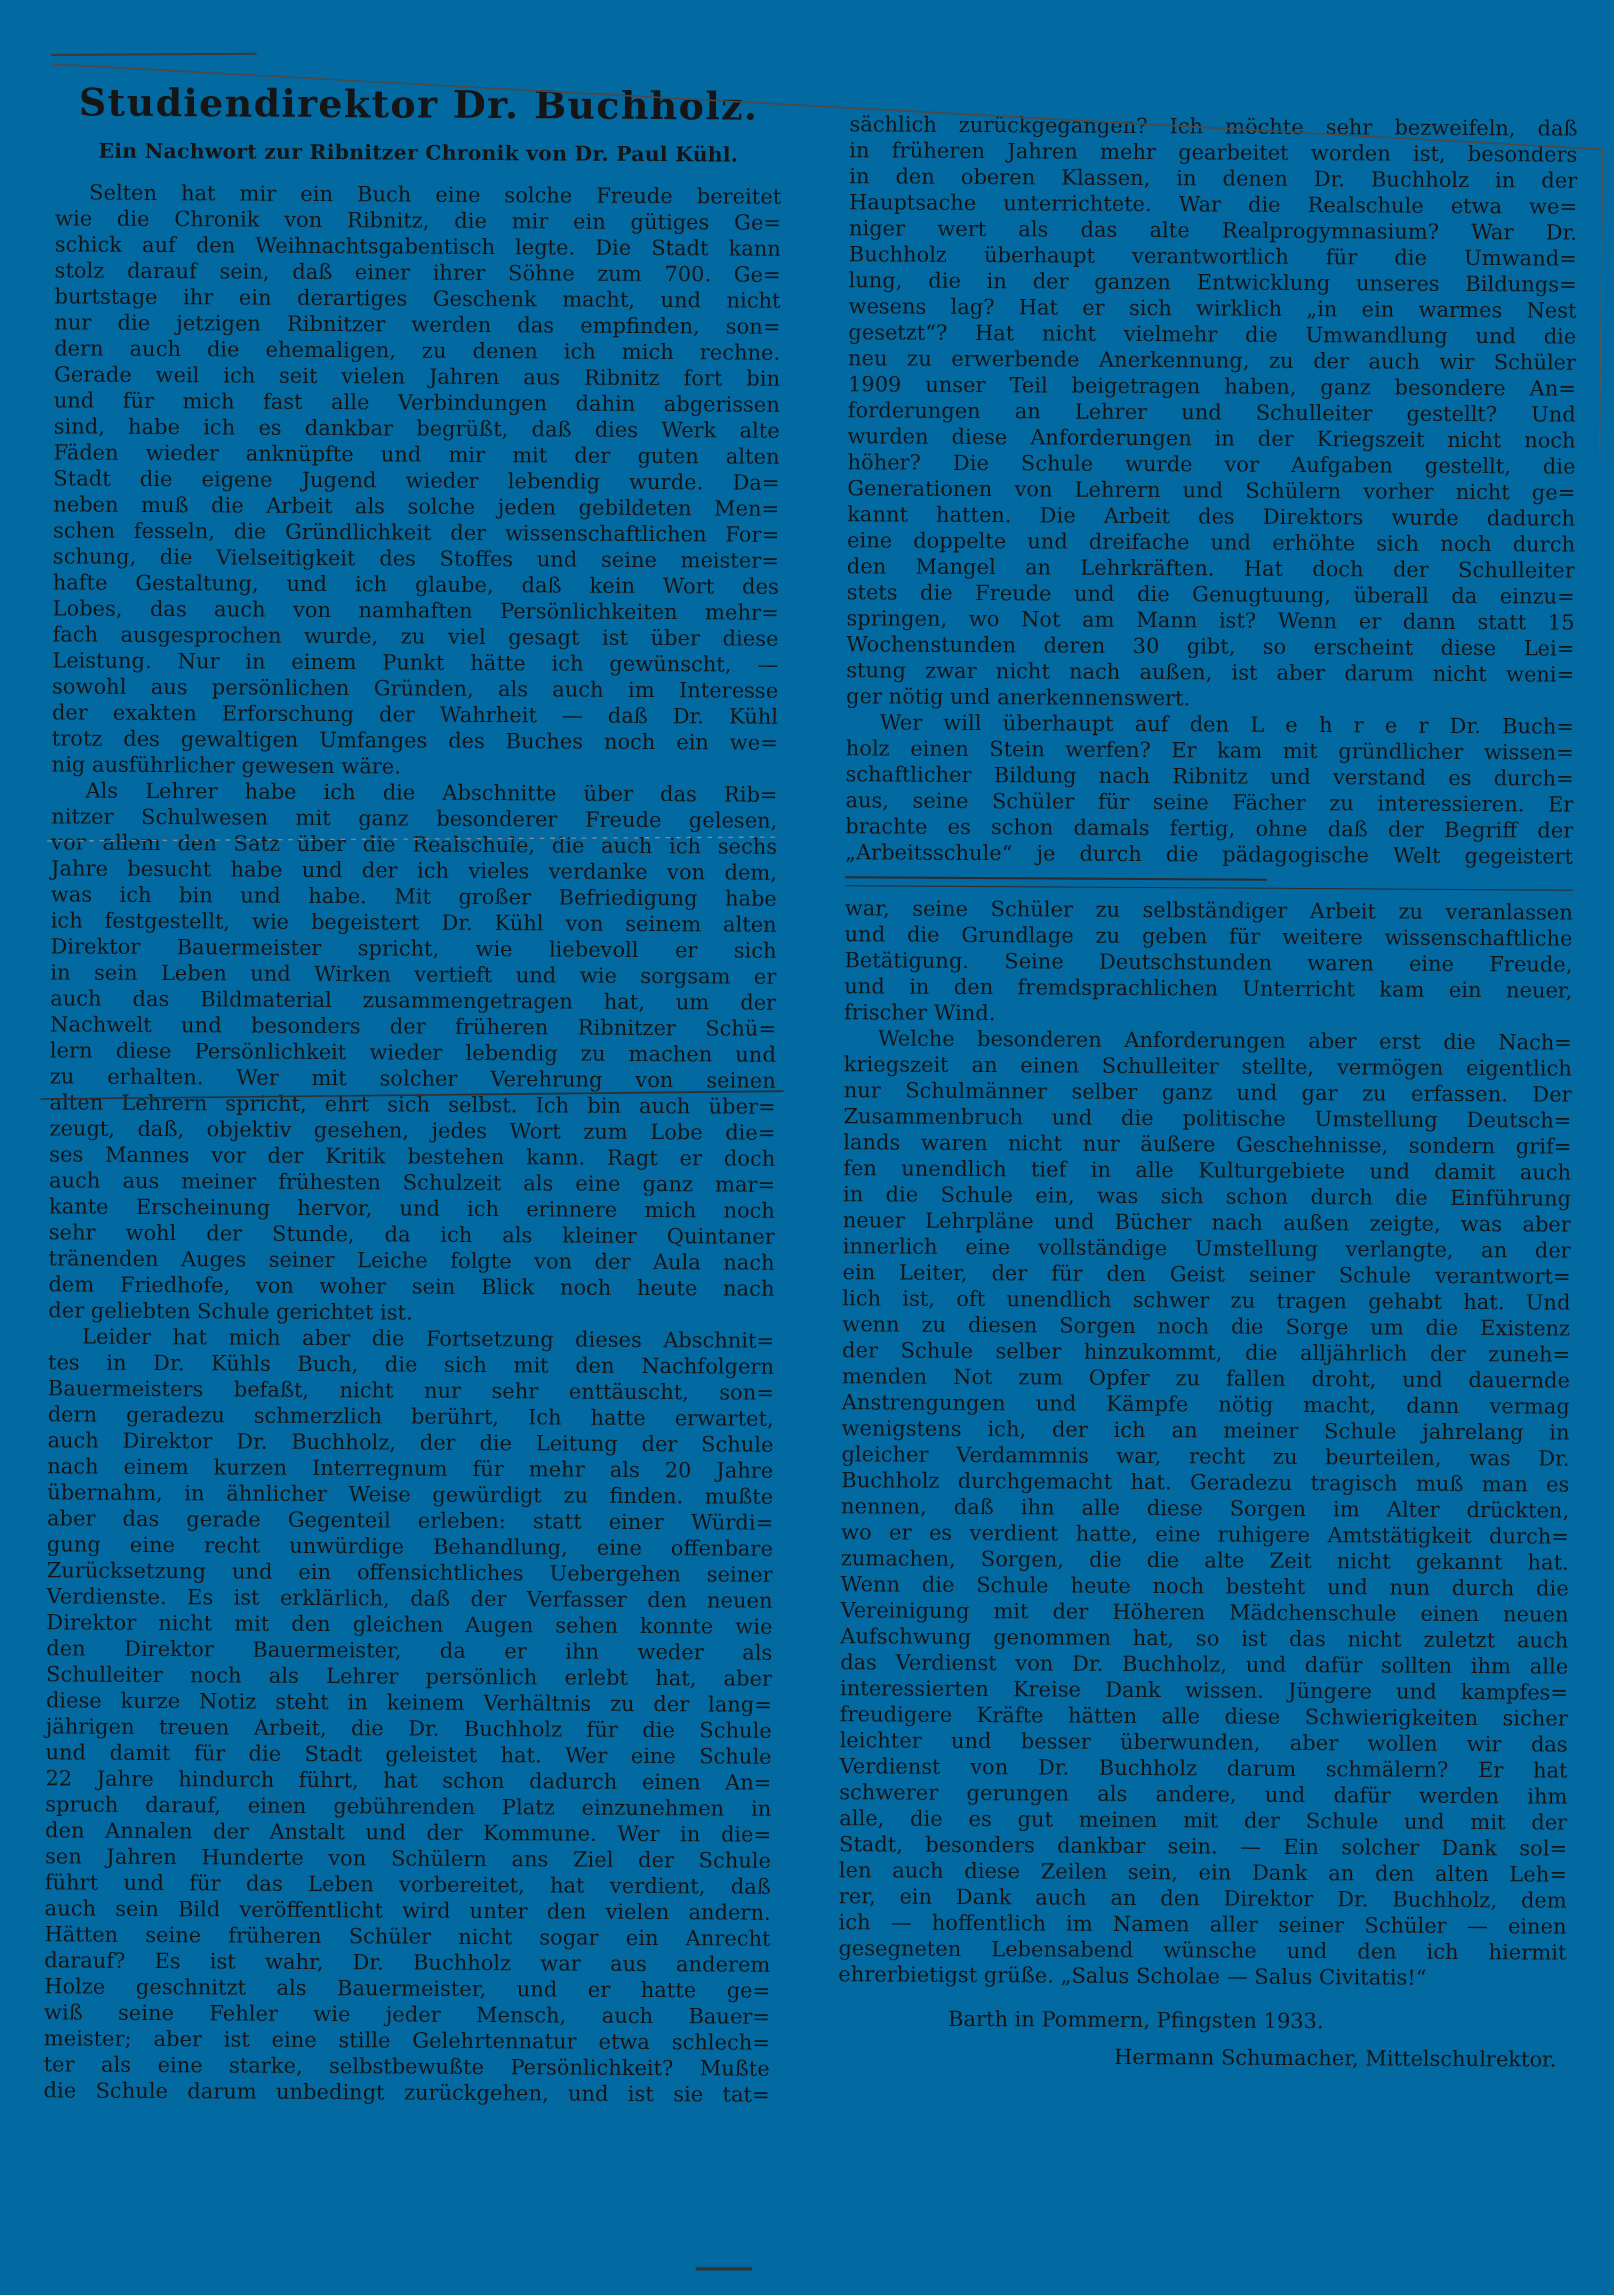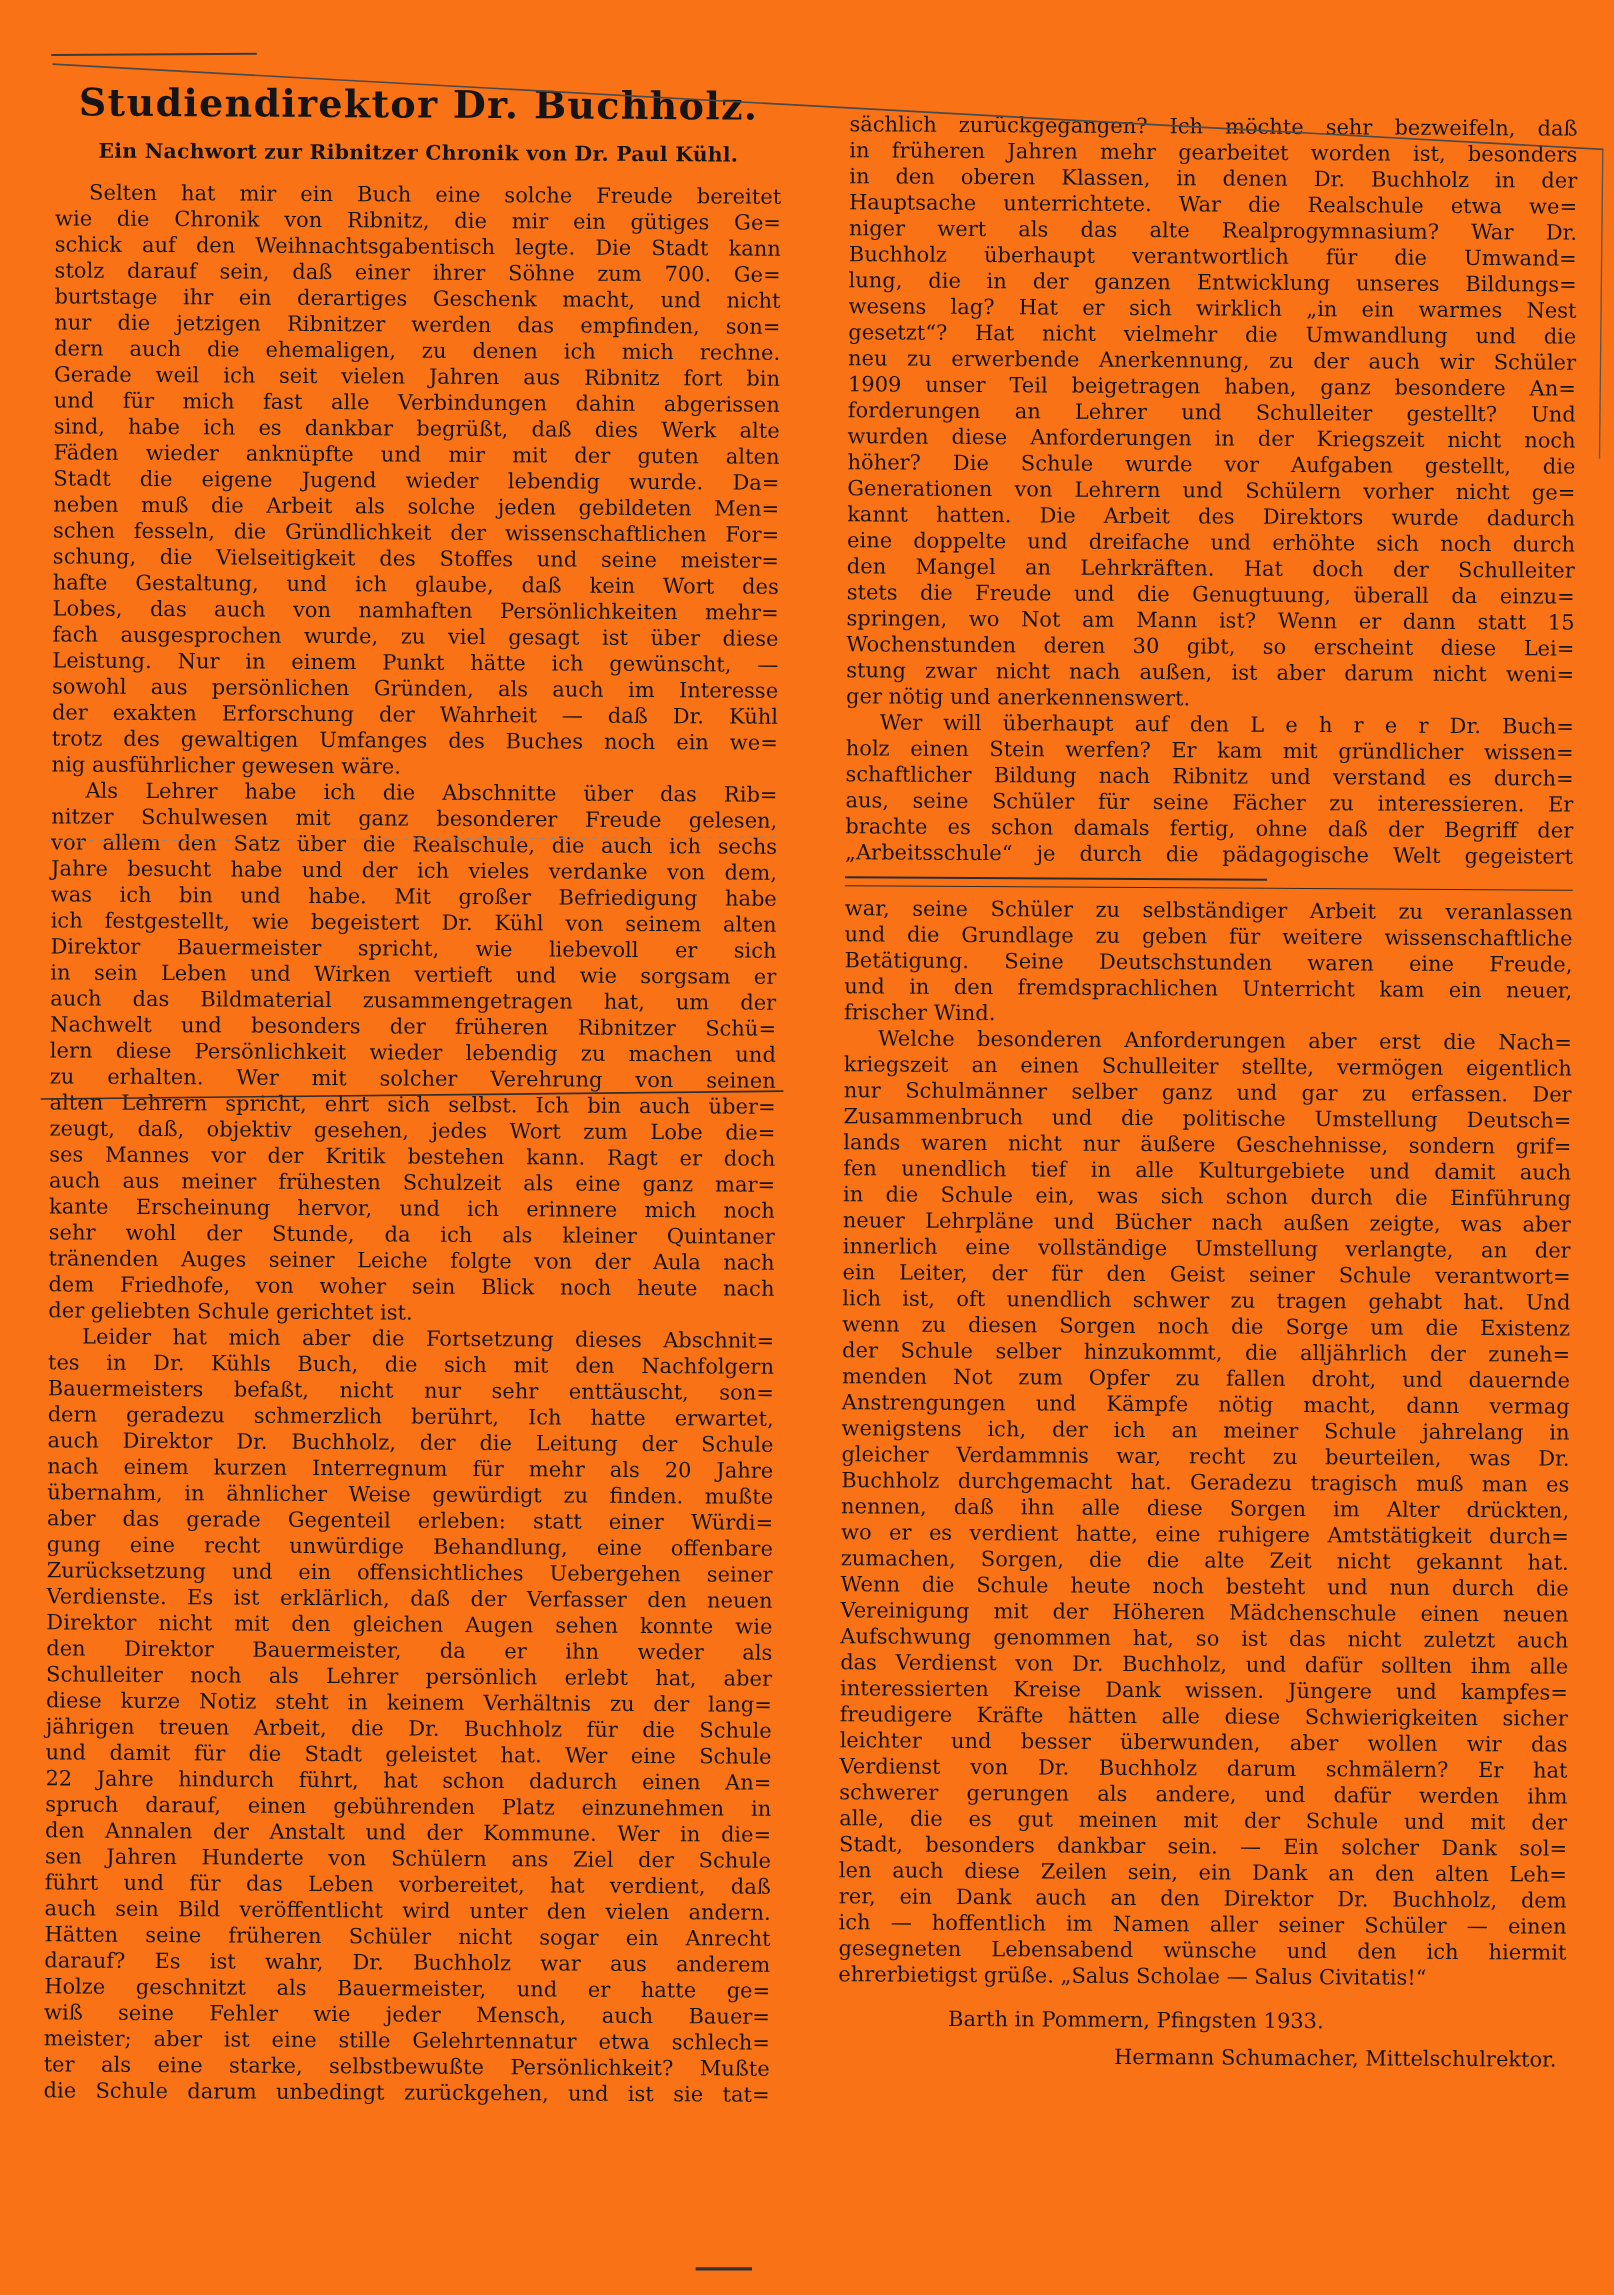--- a/index.html
+++ b/index.html
@@ -1,20 +1,20 @@
 <!DOCTYPE html>
 <html style="font-size:10.5px"><head>
 <meta charset="utf-8">
 <style>
   html, body { margin: 0; padding: 0; background: #ffffff; }
   .page {
     position: relative;
     width: 1614px;
     height: 2295px;
-    background: #f97316;
+    background: #0369a1;
     font-family: "DejaVu Serif", serif;
     color: #151515;
     overflow: hidden;
   }
   .content {
     position: absolute;
     inset: 0;
     transform: rotate(0.35deg);
     transform-origin: 50% 38%;
   }

